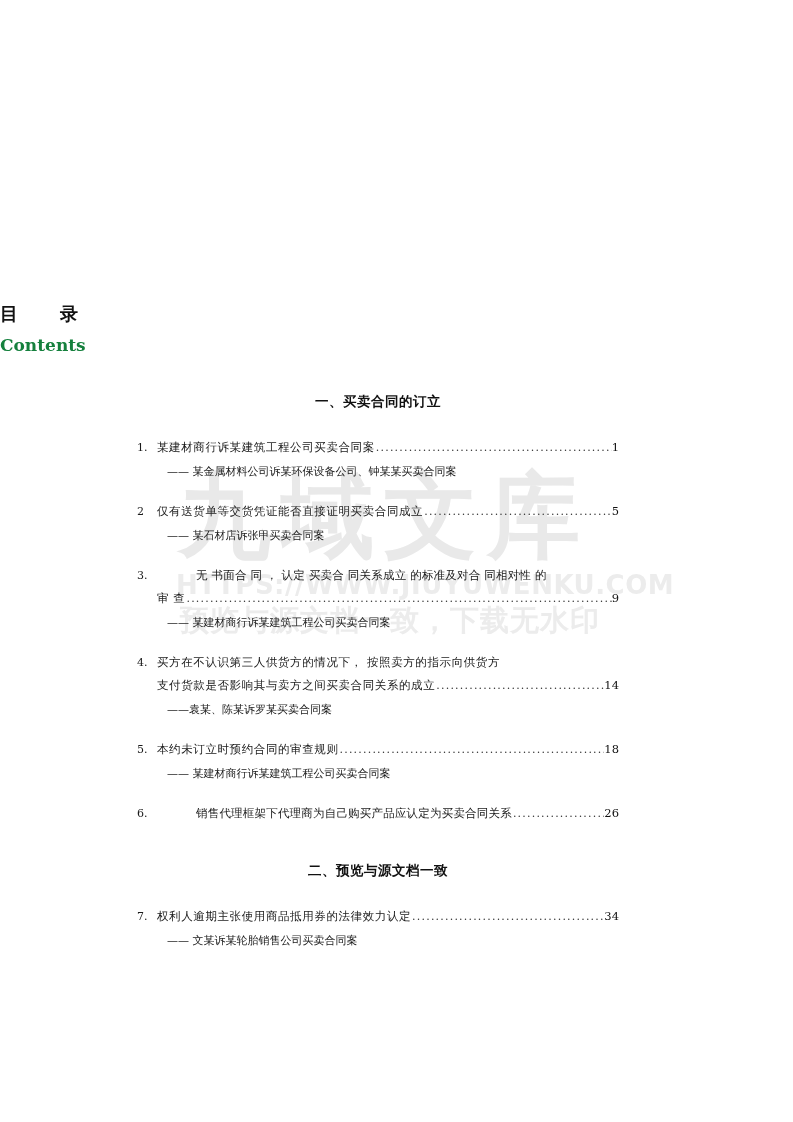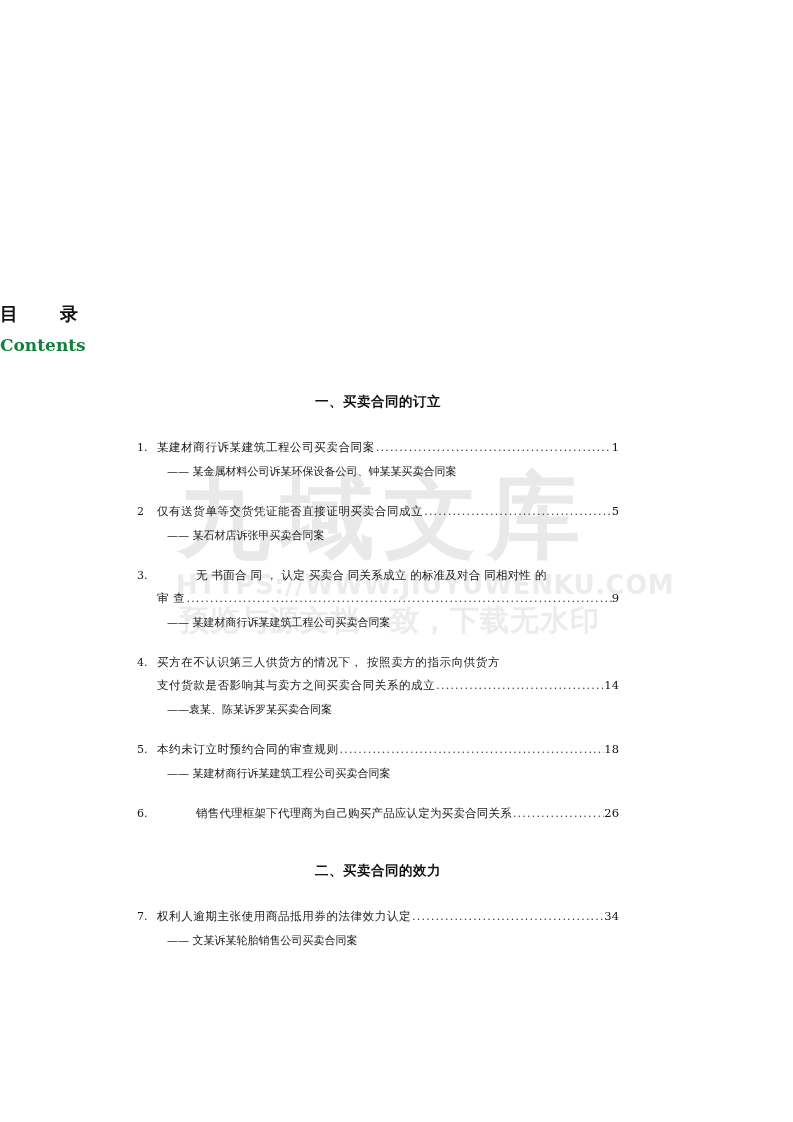--- a/index.html
+++ b/index.html
@@ -256,21 +256,21 @@
         <div class="entry-line">
           <span class="entry-num">6.</span>
           <span class="entry-text tight">销售代理框架下代理商为自己购买产品应认定为买卖合同关系</span>
           <span class="entry-dots">............................................................................................................................</span>
           <span class="entry-page">26</span>
         </div>
       </div>
     </div>
 
     <div class="section">
-      <div class="section-heading">二、买卖合同的效力</div>
+      <div class="section-heading">二、预览与源文档一致</div>
 
       <div class="entry">
         <div class="entry-line">
           <span class="entry-num">7.</span>
           <span class="entry-text">权利人逾期主张使用商品抵用券的法律效力认定</span>
           <span class="entry-dots">............................................................................................................................</span>
           <span class="entry-page">34</span>
         </div>
         <div class="entry-sub">——  文某诉某轮胎销售公司买卖合同案</div>
       </div>

